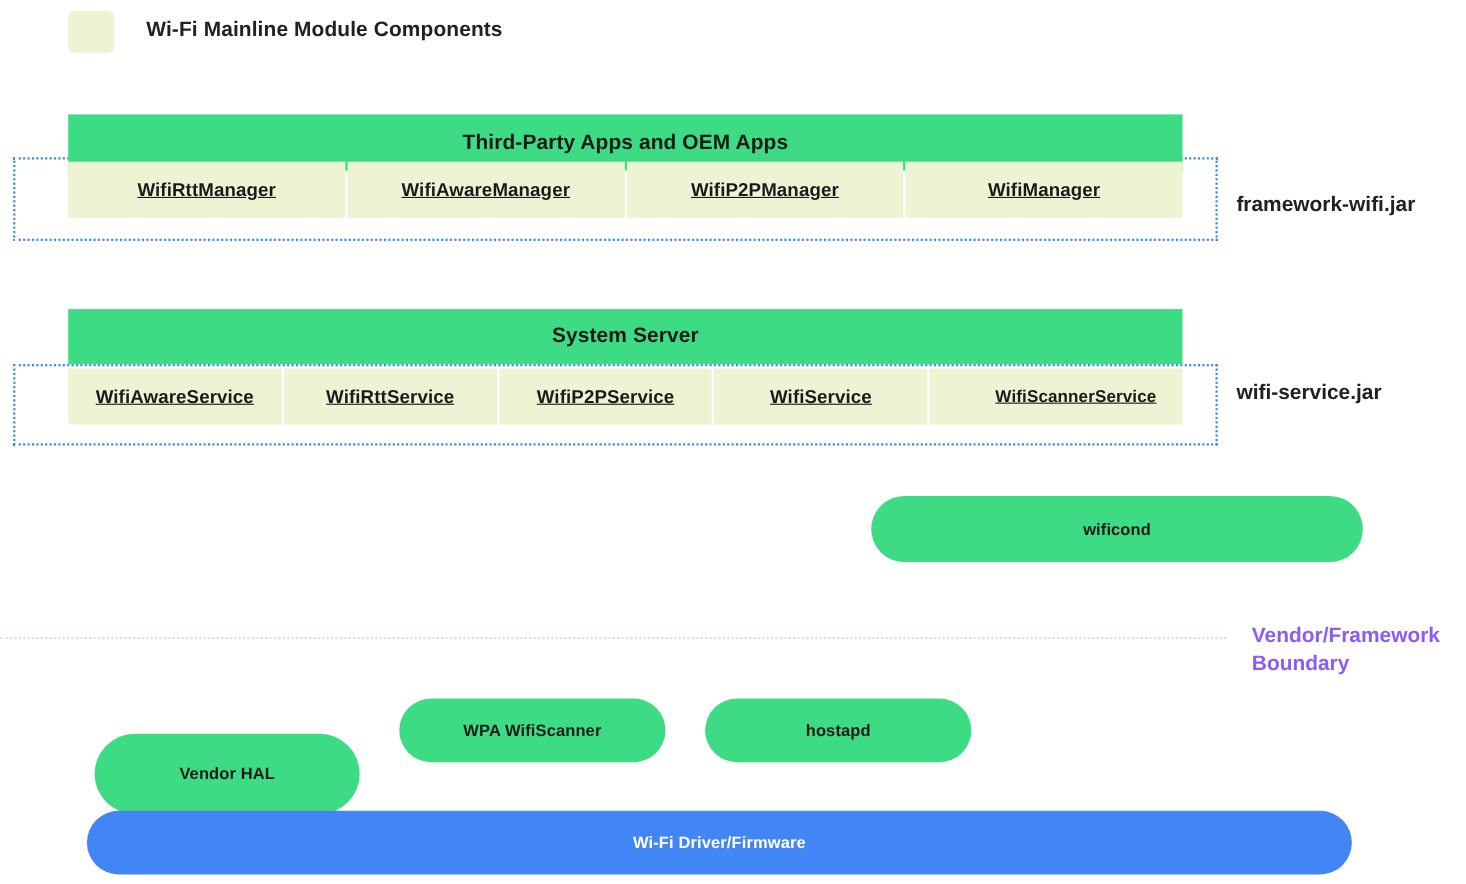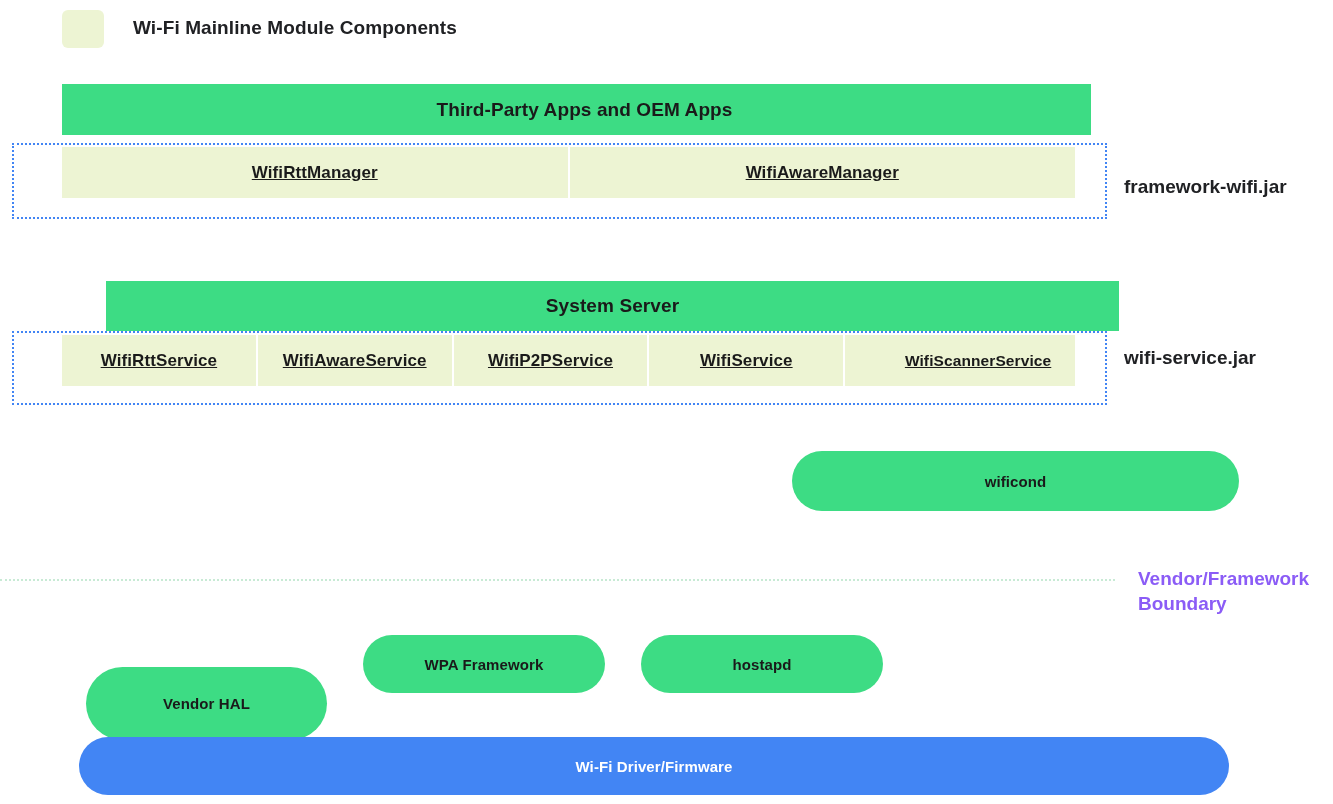--- a/index.html
+++ b/index.html
@@ -131,54 +131,56 @@
 </head>
 <body>
 
 <div id="canvas">
 
   <div class="legend-swatch"></div>
   <div class="legend-label">Wi-Fi Mainline Module Components</div>
 
   <div class="jar-box" style="left:12px; top:143px; width:1095px; height:76px;"></div>
 
-  <div class="band" style="left:62px; top:84px; width:1013px; height:51px;padding-left:16px;">
+  <div class="band" style="left:62px; top:104px; width:1013px; height:51px;">
     <span class="band-text">Third-Party Apps and OEM Apps</span>
   </div>
 
   <div class="cell-strip" style="left:62px; top:147px; width:1013px; height:51px;">
     <div class="cell">WifiRttManager</div>
     <div class="cell">WifiAwareManager</div>
+    <div class="cell">WifiP2PManager</div>
+    <div class="cell">WifiManager</div>
   </div>
 
   <div class="jar-label" style="left:1124px; top:176px;">framework-wifi.jar</div>
 
   <div class="jar-box" style="left:12px; top:331px; width:1095px; height:74px;"></div>
 
-  <div class="band" style="left:62px; top:281px; width:1013px; height:50px;margin-left:44px;">
+  <div class="band" style="left:62px; top:281px; width:1013px; height:50px;">
     <span class="band-text">System Server</span>
   </div>
 
   <div class="cell-strip" style="left:62px; top:335px; width:1013px; height:51px;">
+    <div class="cell">WifiAwareService</div>
     <div class="cell">WifiRttService</div>
-    <div class="cell">WifiAwareService</div>
     <div class="cell">WifiP2PService</div>
     <div class="cell">WifiService</div>
     <div class="cell narrow-text">WifiScannerService</div>
   </div>
 
   <div class="jar-label" style="left:1124px; top:347px;">wifi-service.jar</div>
 
   <div class="pill green" style="left:792px; top:451px; width:447px; height:60px;">wificond</div>
 
   <div class="boundary-line"></div>
   <div class="boundary-label">
     <div>Vendor/Framework</div>
     <div>Boundary</div>
   </div>
 
   <div class="pill green" style="left:86px; top:635px; width:241px; height:73px;margin-top:32px;">Vendor HAL</div>
-  <div class="pill green" style="left:363px; top:635px; width:242px; height:58px;">WPA Framework</div>
+  <div class="pill green" style="left:363px; top:635px; width:242px; height:58px;">WPA WifiScanner</div>
   <div class="pill green" style="left:641px; top:635px; width:242px; height:58px;">hostapd</div>
 
   <div class="pill blue" style="left:79px; top:737px; width:1150px; height:58px;">Wi-Fi Driver/Firmware</div>
 
 </div>
 
 </body></html>

